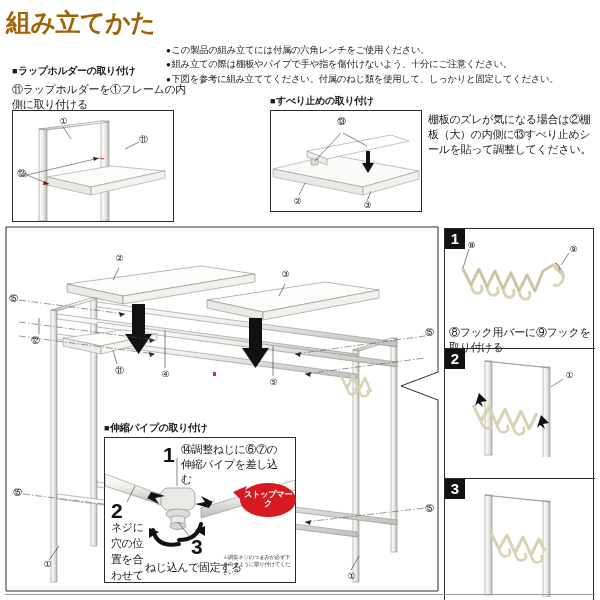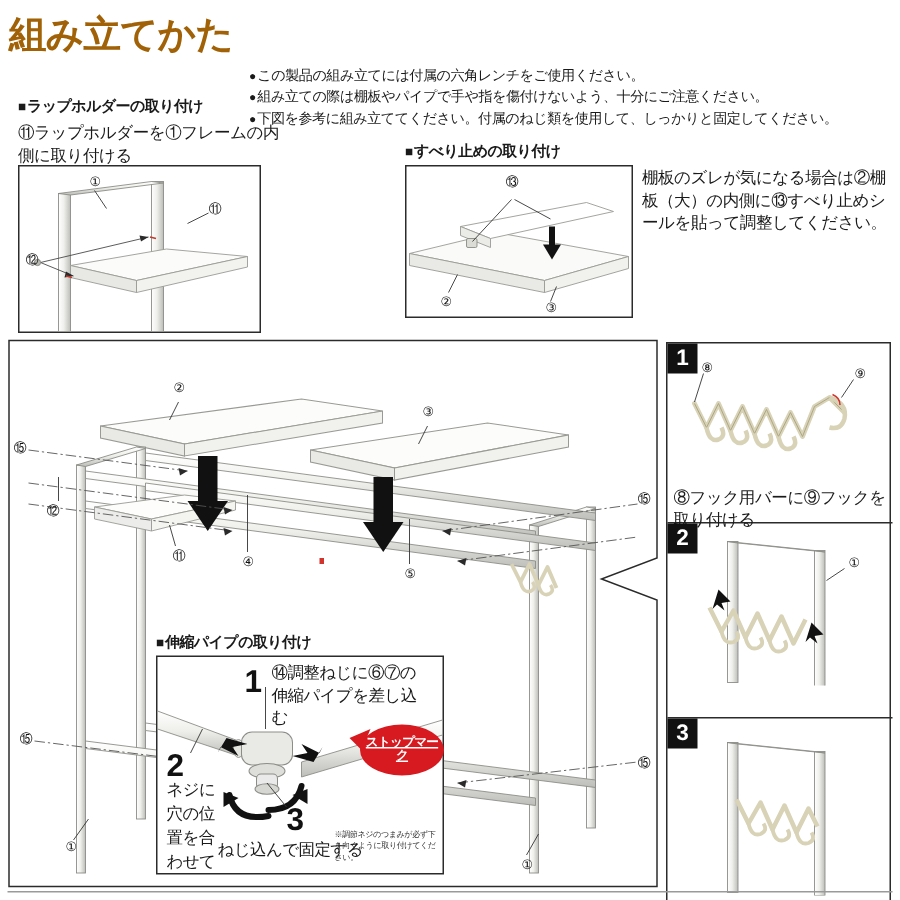--- a/index.html
+++ b/index.html
@@ -71,21 +71,21 @@
 
   
   .cnum {
     position:absolute; font-size:8.6px; color:#111;
     width:13px; height:13px; line-height:13px; text-align:center;
   }
   svg { display:block; }
   .red-cal { position:absolute; }
   .stop-txt {
     position:absolute; color:#fff; font-weight:bold; font-size:8.4px;
-    line-height:1.1; text-align:center; width:54px; letter-spacing:-0.5px;text-decoration:underline;
+    line-height:1.1; text-align:center; width:54px; letter-spacing:-0.5px;
   }
   .footnote {
     position:absolute; font-size:5.4px; line-height:1.35;
     color:#333; letter-spacing:-0.3px;
   }
   .bottom-rule { position:absolute; left:5px; top:594px; width:590px; height:1px; background:#9a9a9a; }
 </style>
 </head>
 <body>
 

